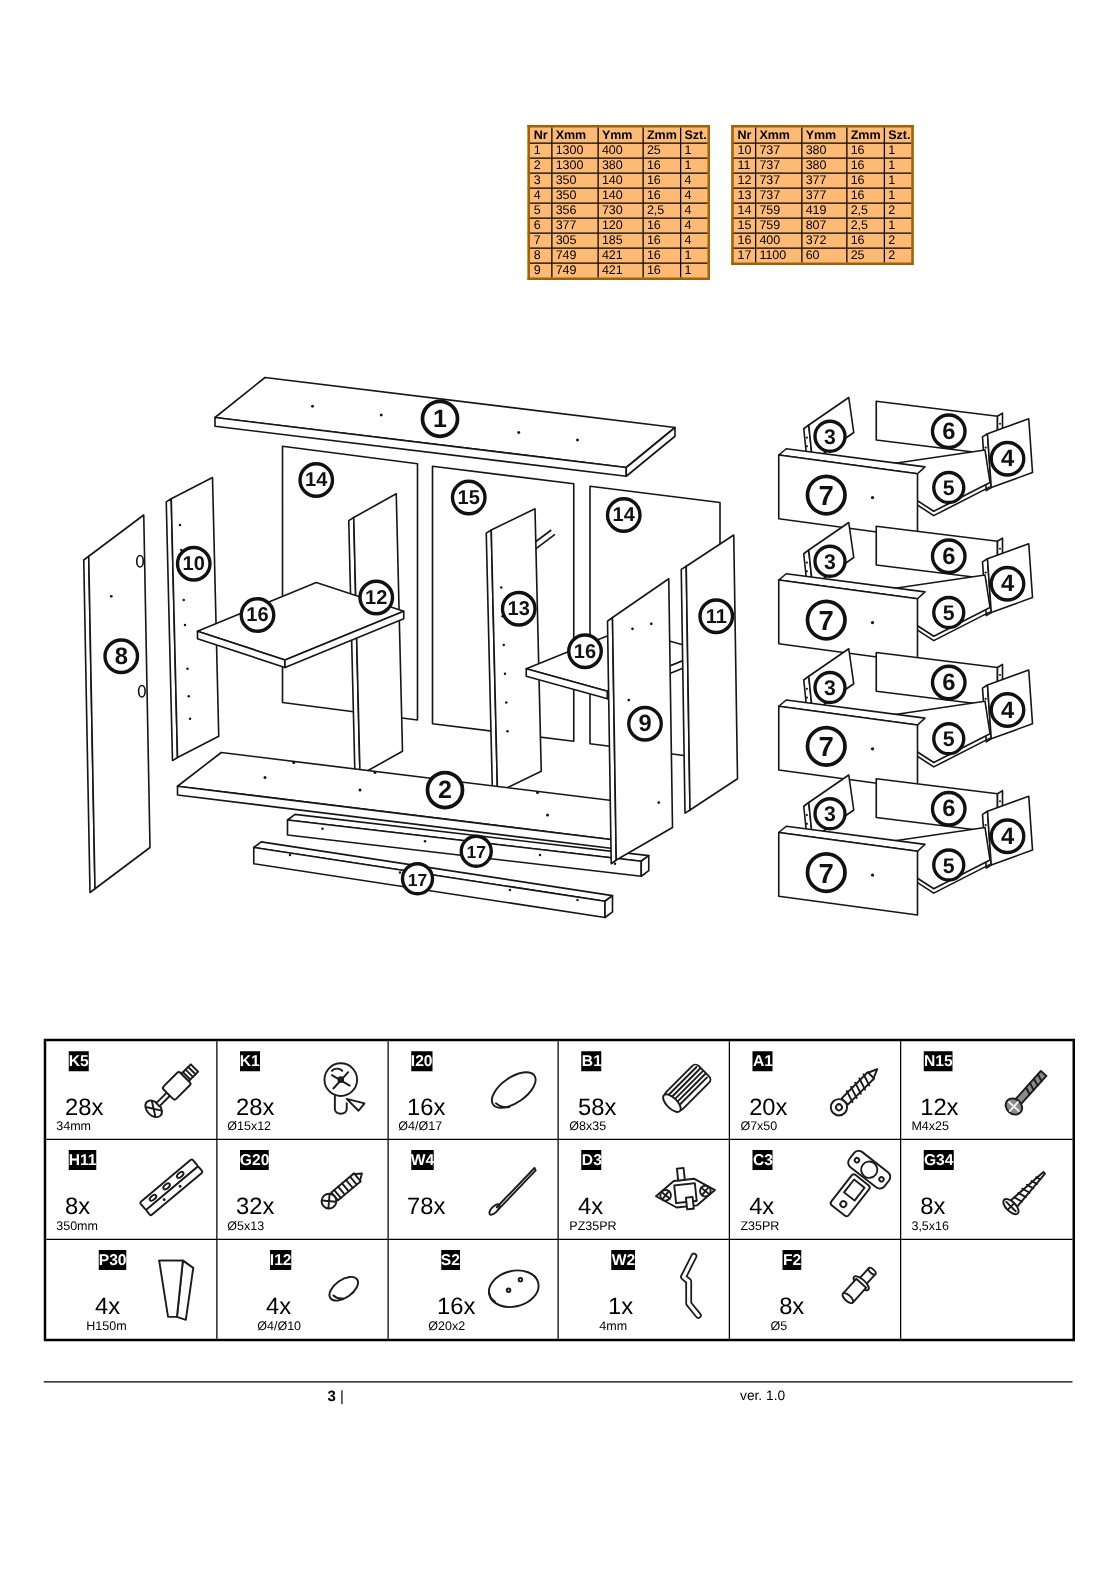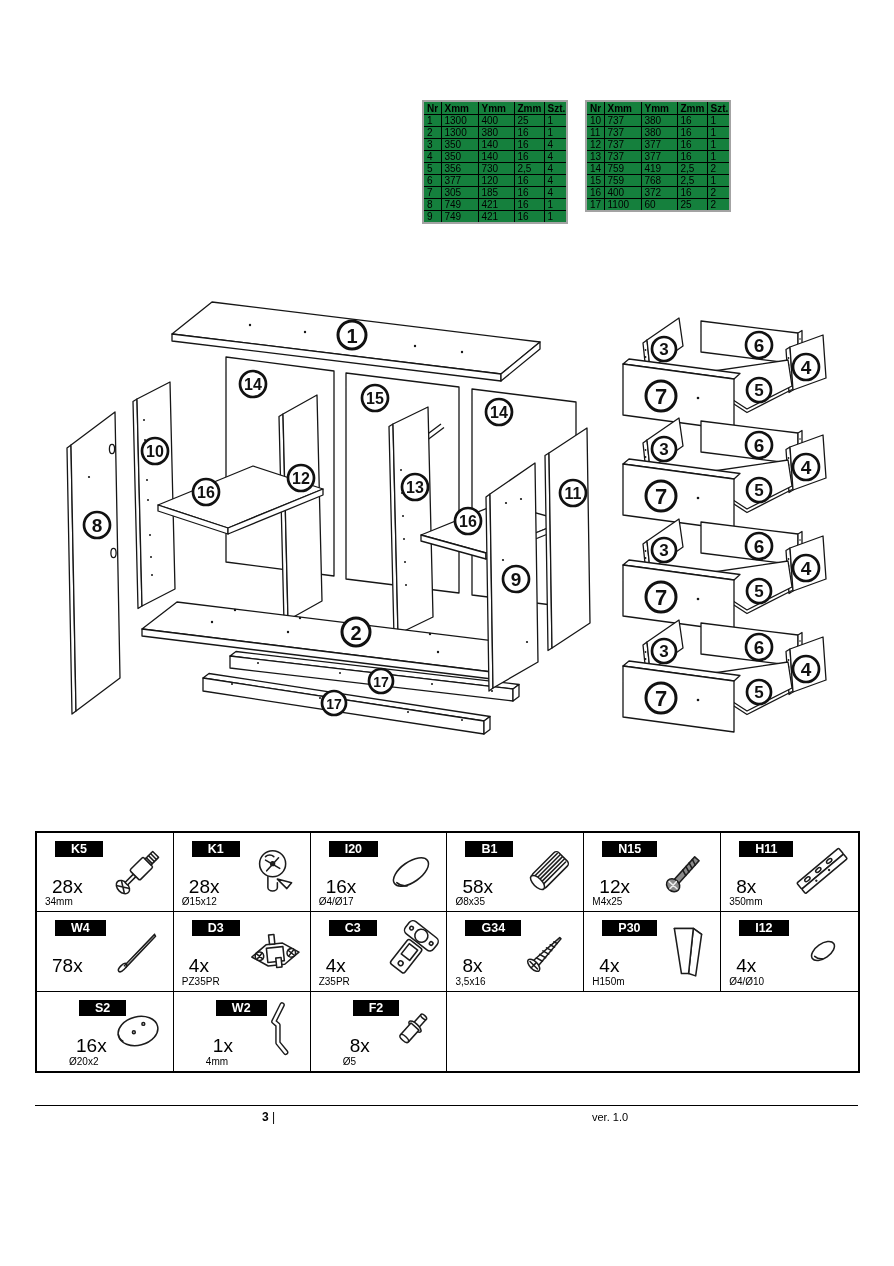--- a/index.html
+++ b/index.html
@@ -1,37 +1,37 @@
 <!DOCTYPE html>
 <html><head>
 <meta charset="utf-8">
 <style>
   html,body{margin:0;padding:0;}
   body{width:894px;height:1266px;position:relative;background:#fff;color:#000;
        font-family:"Liberation Sans",sans-serif;overflow:hidden;}
 
   
-  .dim-table{position:absolute;border-collapse:collapse;border:2px solid #a3a3a3;table-layout:fixed;background:#15803d;}
+  .dim-table{position:absolute;border-collapse:collapse;border:2px solid #a16207;table-layout:fixed;background:#fdba74;}
   .dim-table th,.dim-table td{border:1px solid #000;font-size:10px;line-height:11px;height:11px;
        padding:0 1px 0 3px;text-align:left;white-space:nowrap;overflow:hidden;}
   .dim-table th{font-weight:bold;height:12px;}
   #dim-left{left:422px;top:100px;}
   #dim-right{left:585px;top:100px;}
 
   
   #diagram{position:absolute;left:0;top:280px;}
 
   
   #hw{position:absolute;left:35px;top:831px;width:821px;height:238px;border:2px solid #000;
       display:grid;grid-template-columns:repeat(6,1fr);grid-template-rows:repeat(3,1fr);background:#fff;}
   .hw-cell{position:relative;border-right:1.5px solid #000;border-bottom:1.5px solid #000;}
   .hw-cell:nth-child(6n){border-right:none;}
   .hw-cell:nth-child(n+13){border-bottom:none;margin-left:24px;}
   .hw-code{position:absolute;left:18px;top:8px;background:#000;color:#fff;font-weight:bold;
-      font-size:12.5px;padding:1px 16px;line-height:14px;}
+      font-size:12.5px;padding:1px 0;line-height:14px;}
   .hw-qty{position:absolute;left:15px;top:43px;font-size:19px;}
   .hw-size{position:absolute;left:8px;bottom:4px;font-size:10px;}
   .hw-icon{position:absolute;right:3px;top:50%;transform:translateY(-50%);width:64px;height:64px;}
   .hw-icon svg{width:100%;height:100%;}
 
   
   #footer-line{position:absolute;left:35px;top:1105px;width:823px;border-top:1.5px solid #000;}
   #footer-page{position:absolute;left:262px;top:1110px;font-size:12px;}
   #footer-page b{font-weight:bold;}
   #footer-version{position:absolute;left:592px;top:1111px;font-size:11px;}
@@ -171,21 +171,21 @@
       <tr>
         <td>14</td>
         <td>759</td>
         <td>419</td>
         <td>2,5</td>
         <td>2</td>
       </tr>
       <tr>
         <td>15</td>
         <td>759</td>
-        <td>768</td>
+        <td>807</td>
         <td>2,5</td>
         <td>1</td>
       </tr>
       <tr>
         <td>16</td>
         <td>400</td>
         <td>372</td>
         <td>16</td>
         <td>2</td>
       </tr>
@@ -560,20 +560,36 @@
           <g fill="#fff" stroke="#1c1c1c" stroke-width="1.3" stroke-linejoin="round" stroke-linecap="round">
             <g transform="rotate(45 27 27)">
               <rect x="19" y="9" width="16" height="31" rx="3"></rect>
               <path d="M21.5,10.5 v28 M24,9.5 v30 M26.5,9.5 v31 M29,9.5 v30 M31.5,10.5 v28" fill="none"></path>
               <ellipse cx="27" cy="39.5" rx="7.6" ry="3.6" fill="#fff"></ellipse>
             </g>
           </g>
         </svg></span>
     </div>
     <div class="hw-cell">
+      <span class="hw-code">A1</span>
+      <div class="hw-qty">20x</div>
+      <div class="hw-size">Ø7x50</div>
+      <span class="hw-icon"><svg viewBox="0 0 54 54">
+          <g fill="#fff" stroke="#1c1c1c" stroke-width="1.3" stroke-linejoin="round" stroke-linecap="round">
+            <g transform="rotate(45 27 27)">
+              <path d="M27,7 L30,14 L24,14 Z"></path>
+              <rect x="24" y="13" width="6" height="25"></rect>
+              <path d="M23,16 l8,2.6 M23,20 l8,2.6 M23,24 l8,2.6 M23,28 l8,2.6 M23,32 l8,2.6" fill="none"></path>
+              <circle cx="27" cy="43.5" r="5.5"></circle>
+              <circle cx="27" cy="43.5" r="2"></circle>
+            </g>
+          </g>
+        </svg></span>
+    </div>
+    <div class="hw-cell">
       <span class="hw-code">N15</span>
       <div class="hw-qty">12x</div>
       <div class="hw-size">M4x25</div>
       <span class="hw-icon"><svg viewBox="0 0 54 54">
           <g fill="#fff" stroke="#1c1c1c" stroke-width="1.3" stroke-linejoin="round" stroke-linecap="round">
             <g transform="rotate(42 27 27)">
               <rect x="24.5" y="12" width="5" height="27" fill="#8a8a8a"></rect>
               <path d="M24.5,15 l5,1.8 M24.5,19 l5,1.8 M24.5,23 l5,1.8 M24.5,27 l5,1.8" fill="none"></path>
               <ellipse cx="27" cy="42" rx="6" ry="5" fill="#8a8a8a"></ellipse>
               <path d="M22.5,42 h9 M27,38 v8" fill="none" stroke="#eee"></path>
@@ -588,20 +604,36 @@
       <span class="hw-icon"><svg viewBox="0 0 54 54">
           <g fill="#fff" stroke="#1c1c1c" stroke-width="1.3" stroke-linejoin="round" stroke-linecap="round">
             <g transform="rotate(-40 27 27)">
               <rect x="4" y="20" width="46" height="6.5" rx="1"></rect>
               <rect x="4" y="26.5" width="46" height="5" rx="1"></rect>
               <ellipse cx="13" cy="23.2" rx="2.6" ry="1.4" fill="none"></ellipse>
               <ellipse cx="25" cy="23.2" rx="2.6" ry="1.4" fill="none"></ellipse>
               <ellipse cx="37" cy="23.2" rx="2.6" ry="1.4" fill="none"></ellipse>
               <circle cx="18" cy="29" r="1" fill="#222" stroke="none"></circle>
               <circle cx="32" cy="29" r="1" fill="#222" stroke="none"></circle>
+            </g>
+          </g>
+        </svg></span>
+    </div>
+    <div class="hw-cell">
+      <span class="hw-code">G20</span>
+      <div class="hw-qty">32x</div>
+      <div class="hw-size">Ø5x13</div>
+      <span class="hw-icon"><svg viewBox="0 0 54 54">
+          <g fill="#fff" stroke="#1c1c1c" stroke-width="1.3" stroke-linejoin="round" stroke-linecap="round">
+            <g transform="rotate(50 27 27)">
+              <path d="M27,11 l3.5,5 h-7 z"></path>
+              <rect x="23.5" y="15" width="7" height="20"></rect>
+              <path d="M23.5,18.5 h7 M23.5,22 h7 M23.5,25.5 h7 M23.5,29 h7 M23.5,32.5 h7" fill="none"></path>
+              <circle cx="27" cy="40" r="5"></circle>
+              <path d="M23.8,36.8 l6.4,6.4 M30.2,36.8 l-6.4,6.4" fill="none"></path>
             </g>
           </g>
         </svg></span>
     </div>
     <div class="hw-cell">
       <span class="hw-code">W4</span>
       <div class="hw-qty">78x</div>
       <div class="hw-size"></div>
       <span class="hw-icon"><svg viewBox="0 0 54 54">
           <g fill="#fff" stroke="#1c1c1c" stroke-width="1.3" stroke-linejoin="round" stroke-linecap="round">

